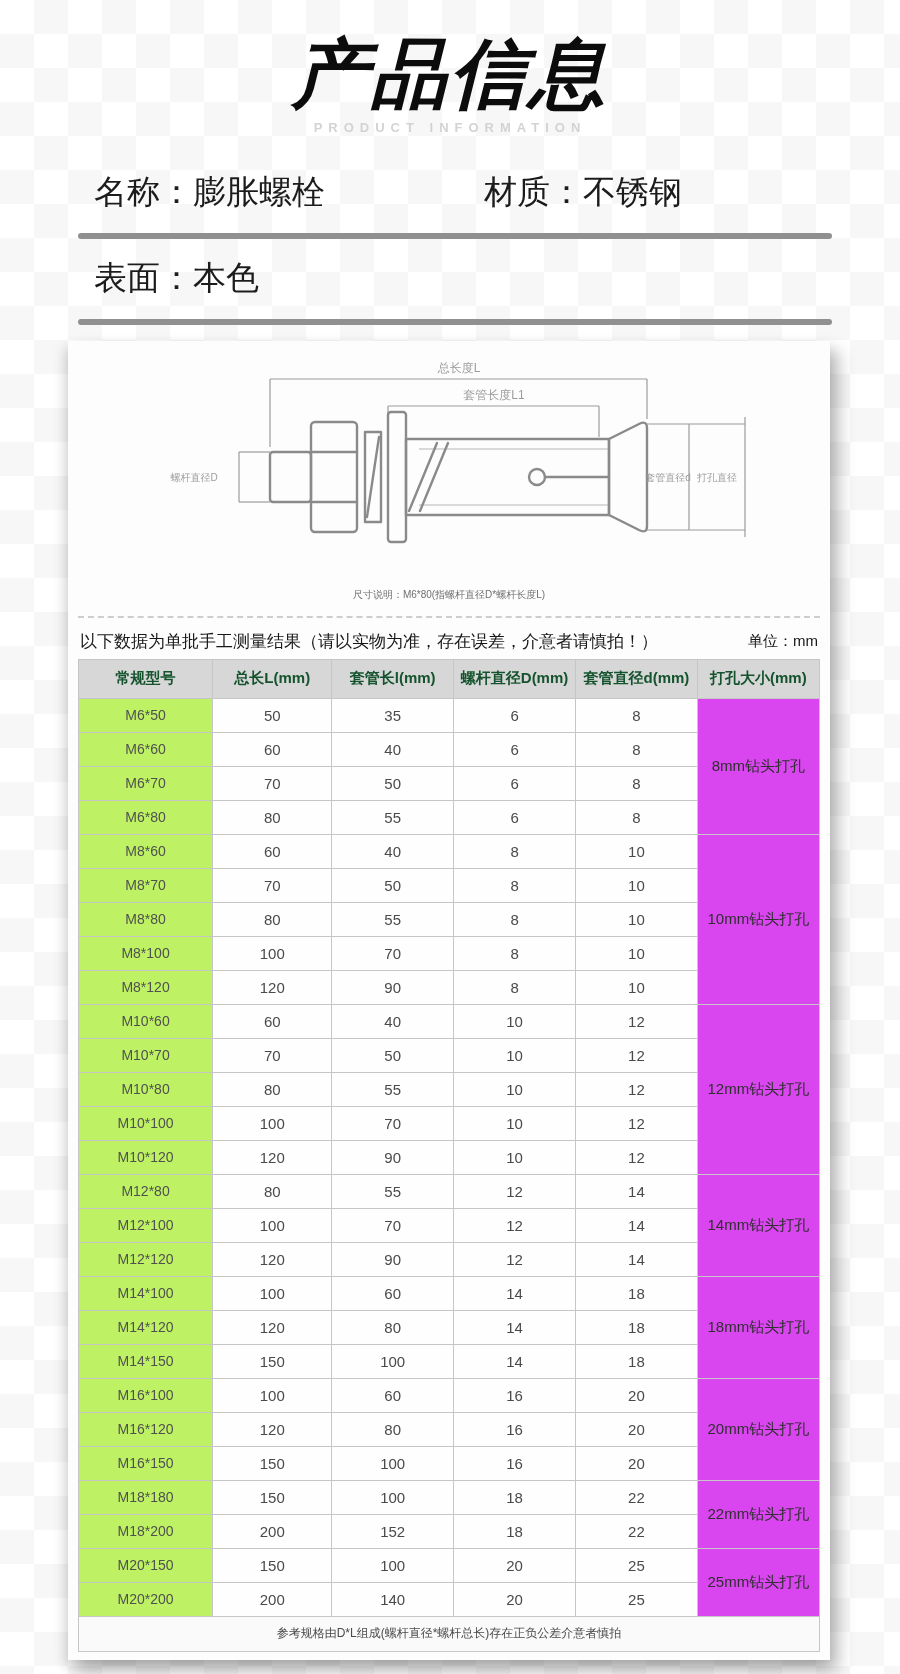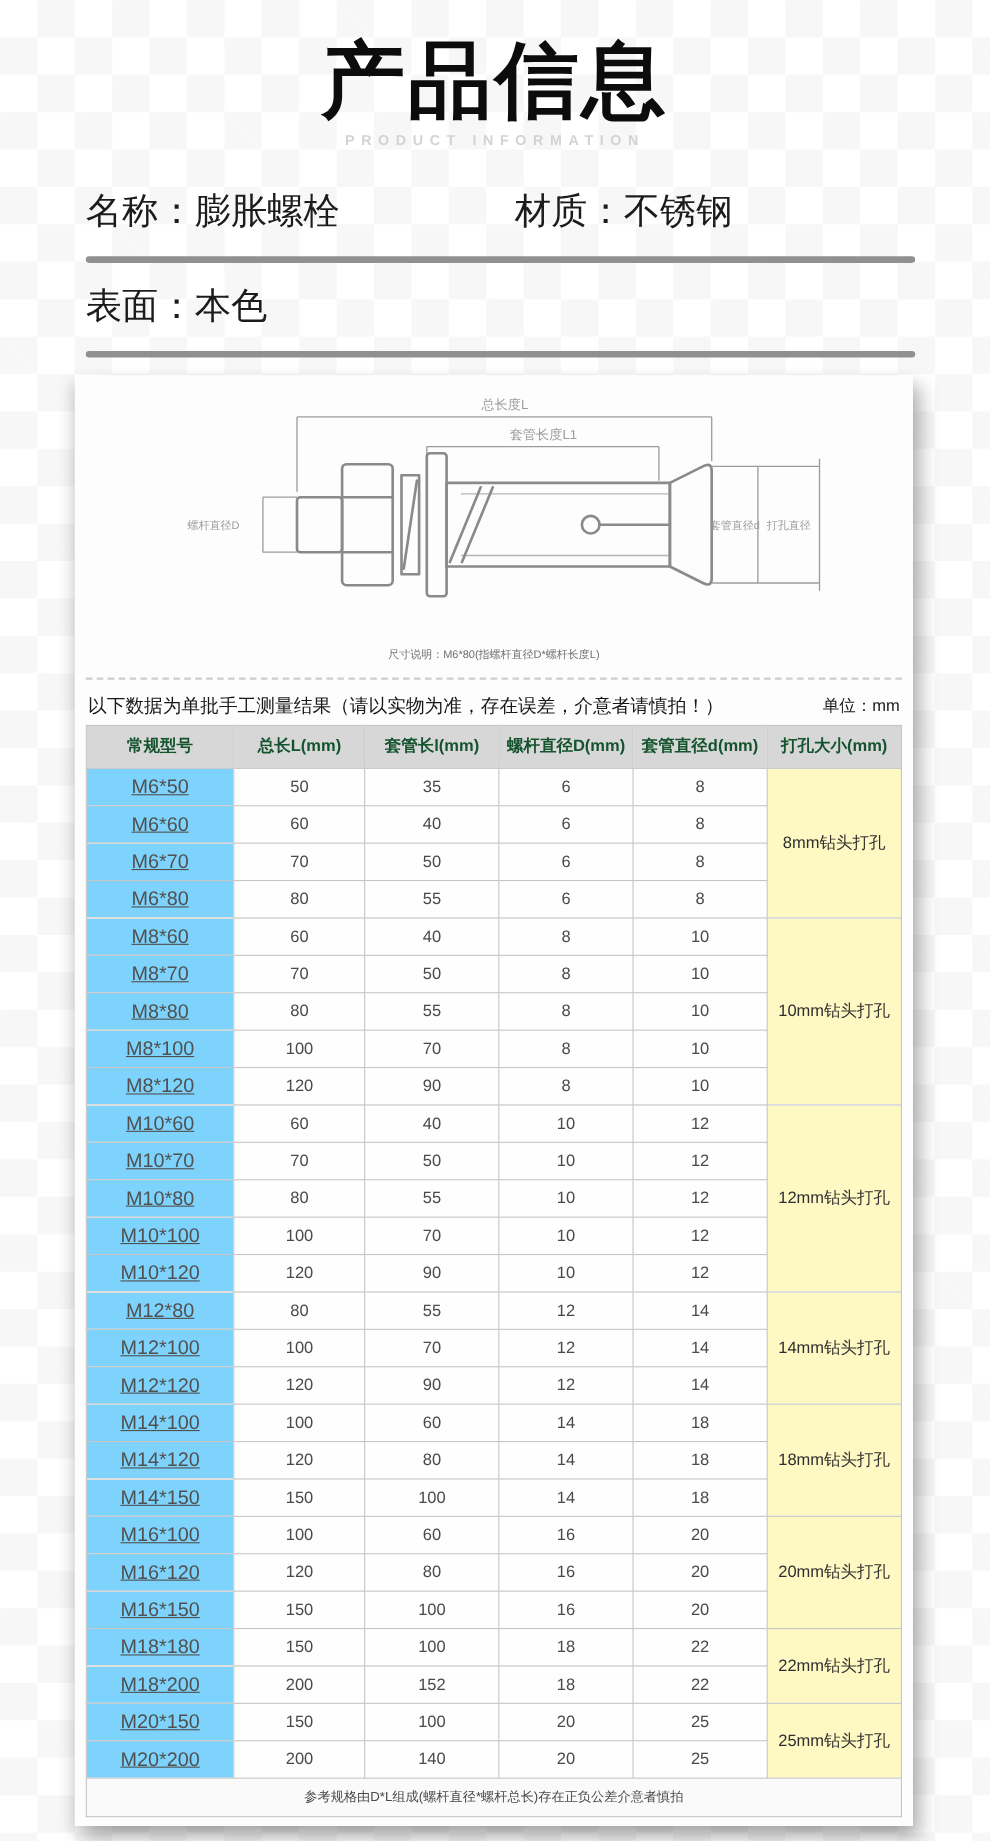--- a/index.html
+++ b/index.html
@@ -13,31 +13,31 @@
     background-size:68px 68px;
     background-position:0 0,34px 34px;
     overflow:hidden;
   }
   .page{width:900px;height:1674px;position:relative;}
 
   
   .title{
     margin:34px 0 0;text-align:center;
     font-size:76px;line-height:1.05;font-weight:900;
-    letter-spacing:3px;color:#0c0c0c;
+    letter-spacing:3px;color:#0c0c0c;font-style:italic;
   }
   .subtitle{
     margin-top:6px;text-align:center;
     font-size:13px;font-weight:bold;letter-spacing:6px;
     color:#d3d3d3;
   }
 
   
   .info{width:754px;margin:26px 0 0 78px;}
-  .info-row{display:flex;align-items:center;height:64px;}
+  .info-row{display:flex;align-items:center;height:64px;margin-left:16px;}
   .field{font-size:33px;color:#1c1c1c;font-weight:500;white-space:nowrap;}
   .field.first{width:390px;}
   .divider{height:6px;border-radius:3px;background:#909090;margin:8px 0;}
 
   
   .panel{
     width:742px;margin:16px 0 0 68px;
     background:#fdfdfd;
     padding:10px 10px 8px;
     box-shadow:8px 10px 16px rgba(0,0,0,.28),-4px 6px 12px rgba(0,0,0,.12);
@@ -67,22 +67,22 @@
   }
   .spec th,.spec td{
     border:1px solid #c6c6c6;text-align:center;vertical-align:middle;
     padding:0;overflow:hidden;white-space:nowrap;
   }
   .spec thead th{
     height:38px;background:#d7d7d7;color:#14532d;
     font-size:15px;font-weight:bold;
   }
   .spec tbody td{height:33px;background:#fefefe;color:#4a4a4a;font-size:15px;}
-  .spec td.model-cell{background:#7dd3fc;color:#505050;font-size:18px;text-decoration:underline;}
-  .spec td.drill-cell{background:#fef9c3;color:#2f2f2f;font-size:15px;margin-top:28px;}
+  .spec td.model-cell{background:#bef264;color:#505050;font-size:14px;}
+  .spec td.drill-cell{background:#d946ef;color:#2f2f2f;font-size:15px;margin-top:28px;}
   .spec tfoot td{height:34px;background:#fafafa;color:#4a4a4a;font-size:12px;}
 </style>
 </head>
 <body>
 
 <div class="page">
 
   <h1 class="title">产品信息</h1>
   <div class="subtitle">PRODUCT INFORMATION</div>
 

